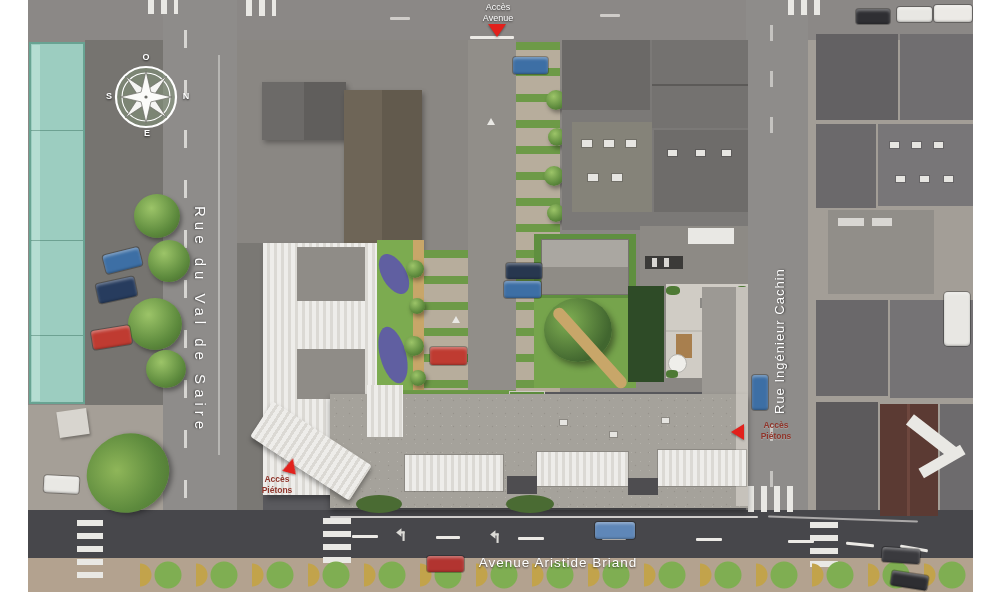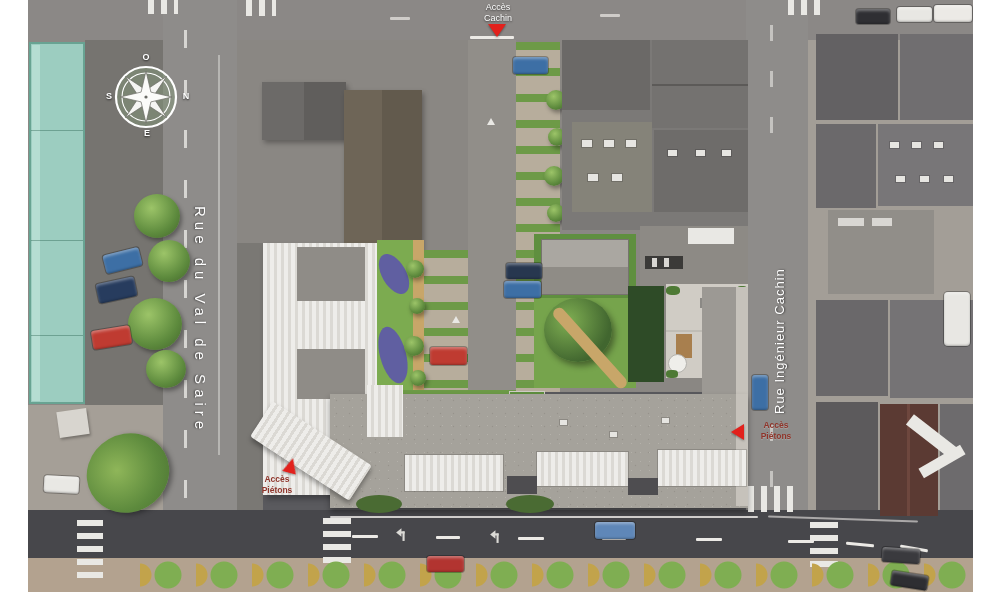--- a/index.html
+++ b/index.html
@@ -222,35 +222,36 @@
     <path d="M58,32 L36.9,36.9 L32,58 L27.1,36.9 L6,32 L27.1,27.1 L32,6 L36.9,27.1 Z" fill="#fbfbf9" stroke="#6b6b66" stroke-width="0.7"></path>
     <circle cx="32" cy="32" r="1.6" fill="#6b6b66"></circle>
   </svg>
   <div class="compass-letter" style="left:180px;top:91px;">N</div>
   <div class="compass-letter" style="left:103px;top:91px;">S</div>
   <div class="compass-letter" style="left:140px;top:52px;">O</div>
   <div class="compass-letter" style="left:141px;top:128px;">E</div>
 
   <div class="lbl" style="left:470px;top:2px;width:56px;text-align:center;font-size:9px;line-height:1.2;">
     <span style="display:block;">Accès</span>
-    <span style="display:block;">Cachin</span>
+    <span style="display:block;">Avenue</span>
   </div>
   <div class="s" style="left:488px;top:24px;width:0;height:0;border-left:9px solid rgba(0,0,0,0);border-right:9px solid rgba(0,0,0,0);border-top:13px solid #e2211c;filter:drop-shadow(0 1px 1px rgba(0,0,0,.4));"></div>
 
   <div class="lbl-red" style="left:248px;top:474px;width:58px;font-size:8.5px;">
     <span style="display:block;">Accès</span>
     <span style="display:block;">Piétons</span>
   </div>
   <div class="s" style="left:284px;top:458px;width:0;height:0;border-left:7px solid rgba(0,0,0,0);border-right:7px solid rgba(0,0,0,0);border-bottom:15px solid #e2211c;transform:rotate(15deg);filter:drop-shadow(0 1px 1px rgba(0,0,0,.4));"></div>
 
   <div class="lbl-red" style="left:750px;top:420px;width:52px;font-size:8.5px;">
     <span style="display:block;">Accès</span>
     <span style="display:block;">Piétons</span>
   </div>
   <div class="s" style="left:731px;top:424px;width:0;height:0;border-top:8px solid rgba(0,0,0,0);border-bottom:8px solid rgba(0,0,0,0);border-right:13px solid #e2211c;filter:drop-shadow(0 1px 1px rgba(0,0,0,.4));"></div>
 
   <div class="lbl vtext" style="left:192px;top:206px;height:272px;font-size:15px;letter-spacing:5px;">Rue du Val de Saire</div>
   <div class="lbl vtext" style="left:772px;top:244px;height:170px;font-size:13px;letter-spacing:1px;transform:rotate(180deg);">Rue Ingénieur Cachin</div>
+  <div class="lbl" style="left:472px;top:555px;width:172px;text-align:center;font-size:13.5px;letter-spacing:1px;">Avenue Aristide Briand</div>
 
   <div class="s" style="left:0;top:0;width:28px;height:592px;background:#ffffff;z-index:50;"></div>
   <div class="s" style="left:973px;top:0;width:27px;height:592px;background:#ffffff;z-index:50;"></div>
 
 </div>
 
 </body></html>

